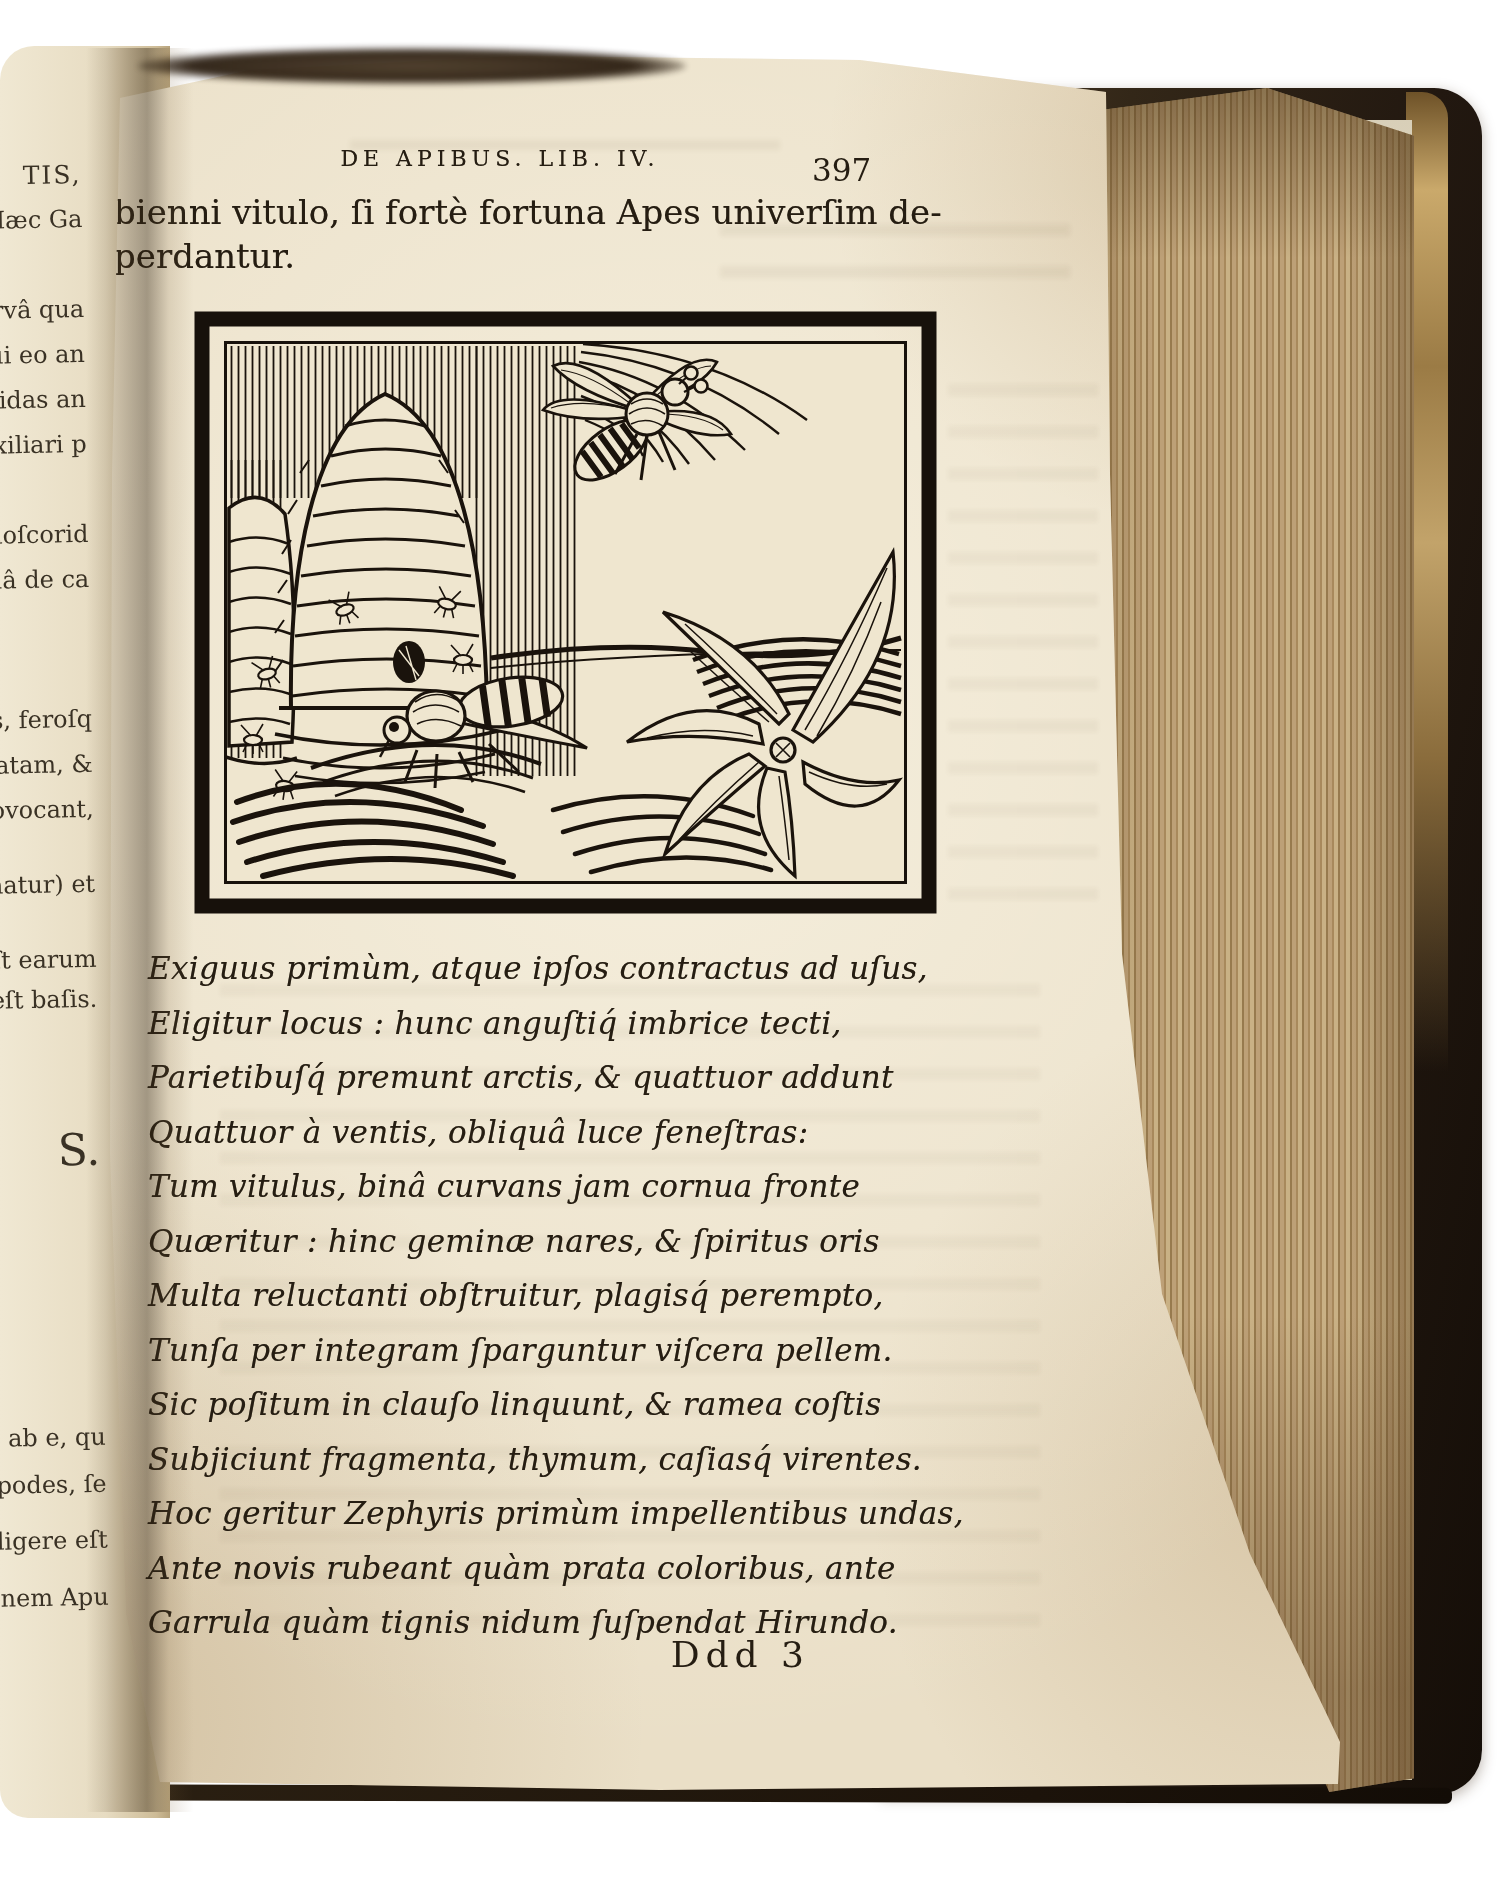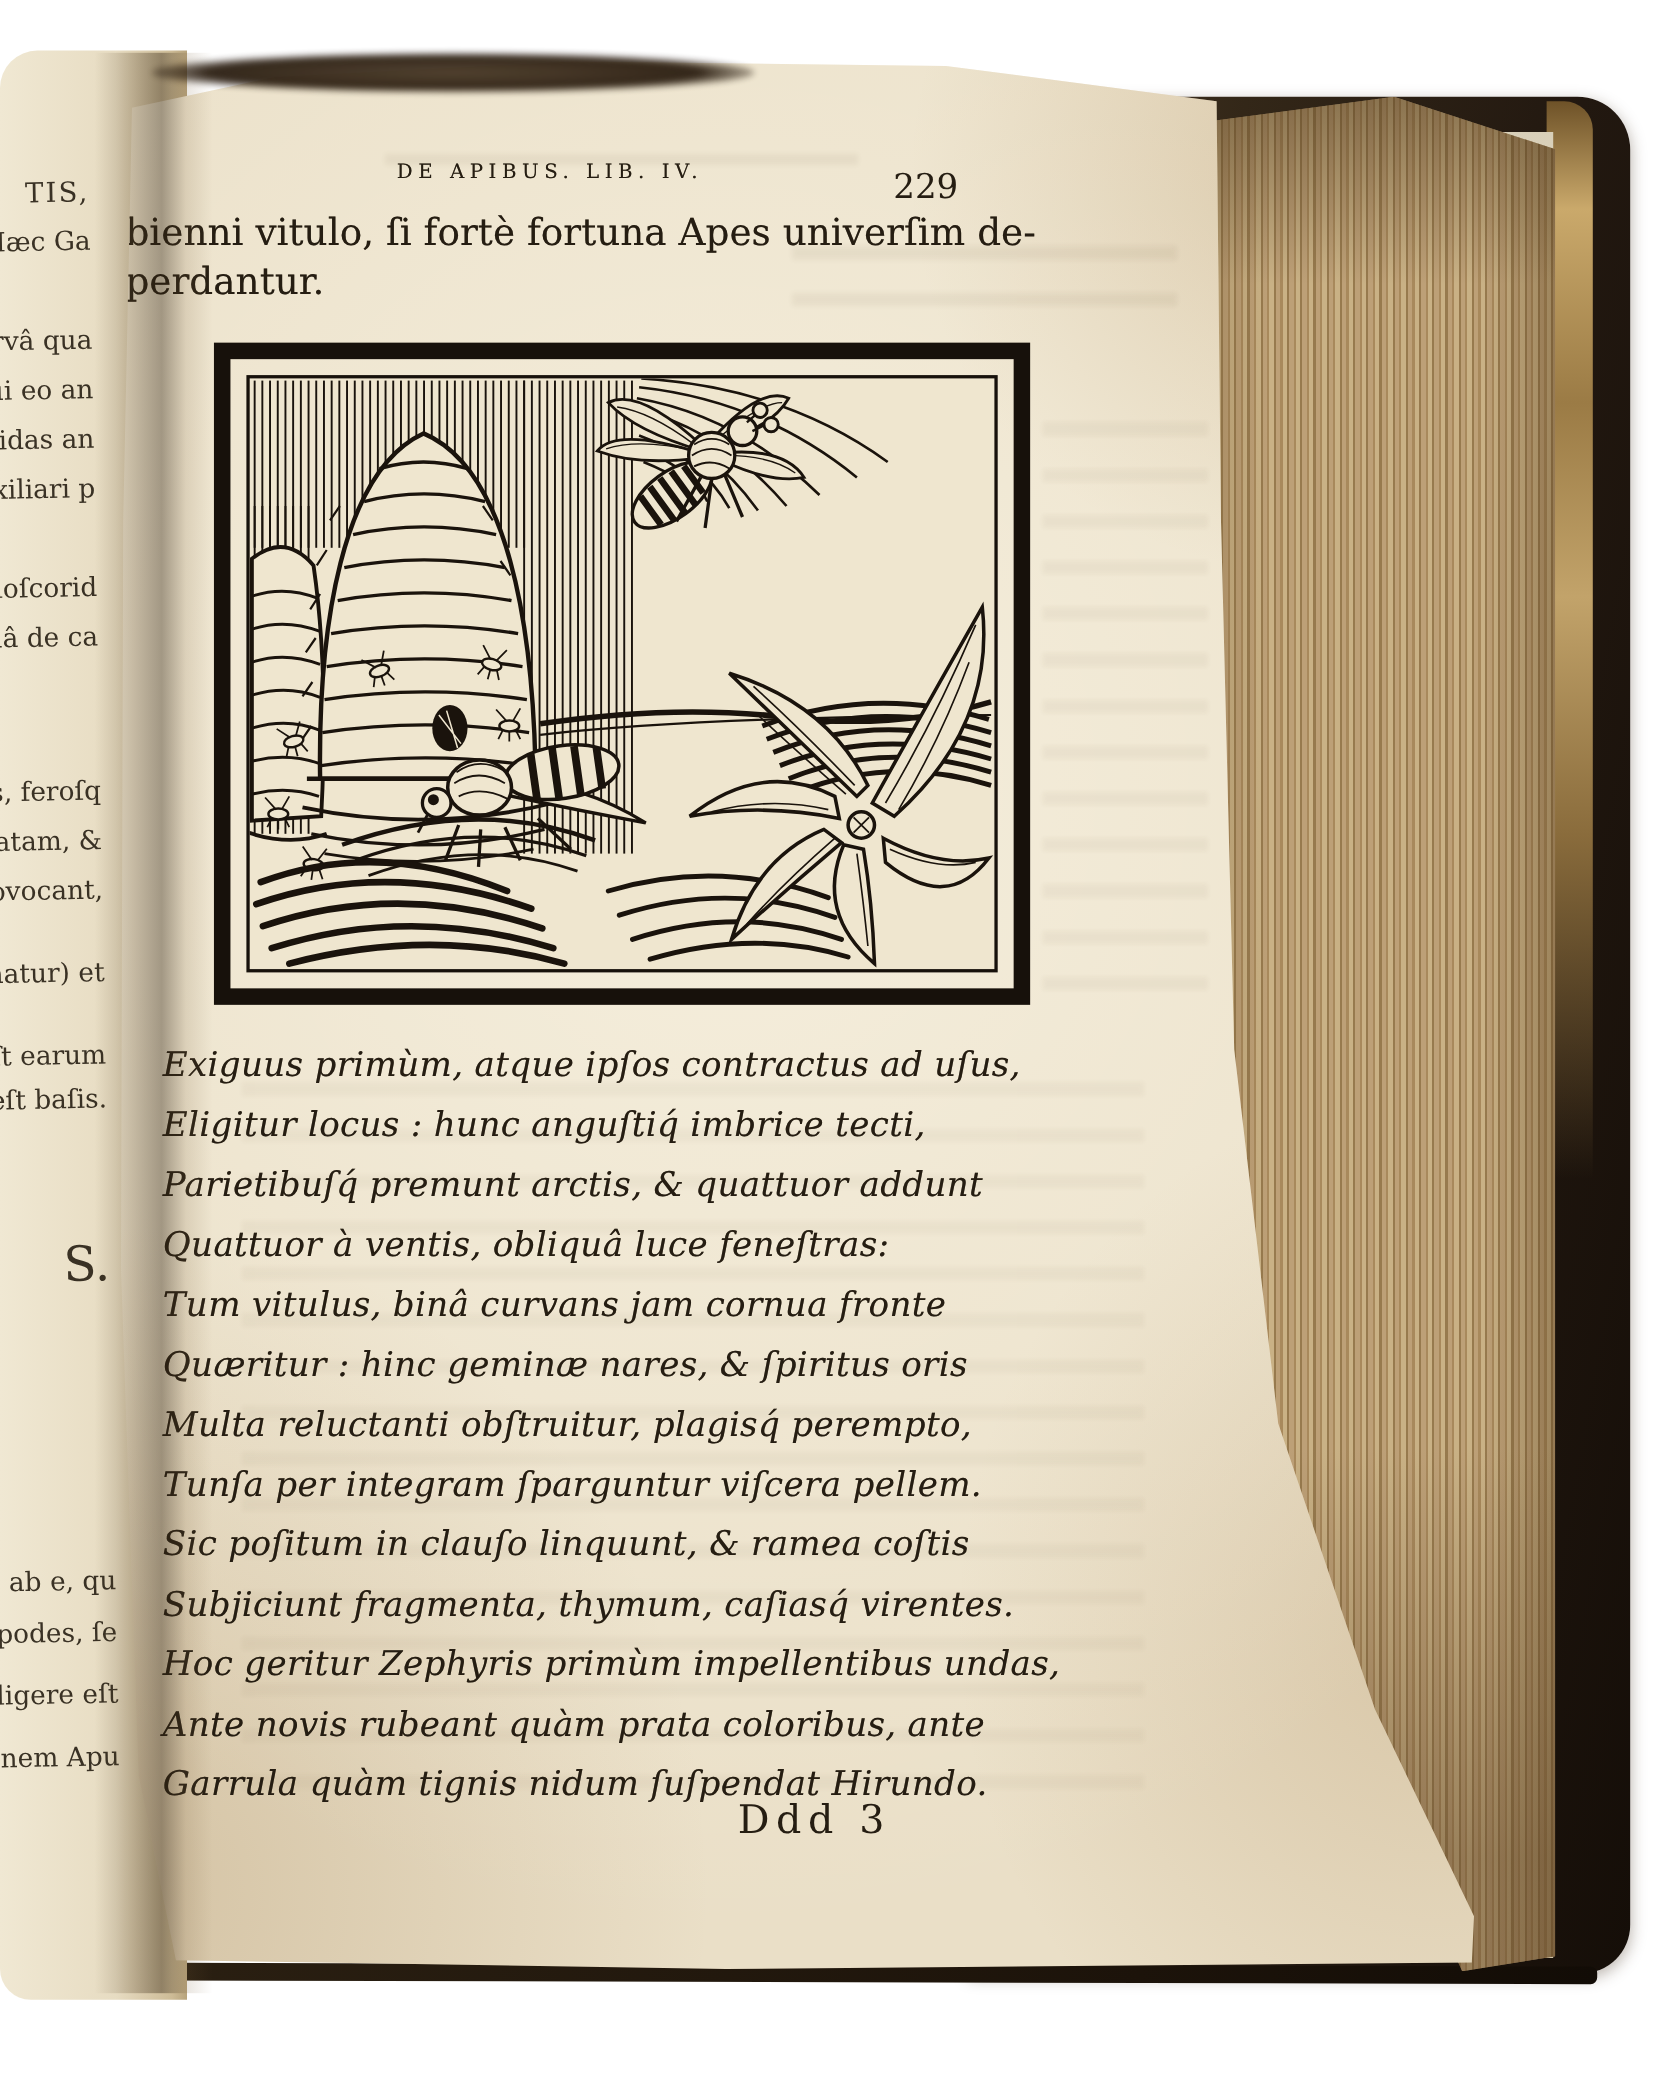--- a/index.html
+++ b/index.html
@@ -50,21 +50,21 @@
     border-radius:50%;filter:blur(3px);opacity:.95;
     background:radial-gradient(ellipse at 50% 50%,#4a3a28,#2a1d10 58%,rgba(42,29,16,0) 78%);}
 
   
   .frag-wrap{position:absolute;left:0;top:0;width:100%;height:100%;transform:rotate(-1.1deg);}
   .frag{position:absolute;right:74px;white-space:nowrap;color:#2b2317;font-size:24px;opacity:.92;}
   .frag.caps{letter-spacing:2px;}
 
   
   .running-header{position:absolute;left:120px;top:92px;width:560px;text-align:center;
-    font-size:18px;letter-spacing:5px;color:var(--ink);white-space:nowrap;
+    font-size:22px;letter-spacing:5px;color:var(--ink);white-space:nowrap;
     text-shadow:0 0 .6px rgba(35,25,10,.55);}
   .page-number{position:absolute;left:712px;top:98px;font-size:31px;color:var(--ink);}
   .body-paragraph{position:absolute;left:14px;top:136px;width:990px;color:var(--ink);}
   .body-line{font-size:34px;line-height:44px;white-space:nowrap;text-shadow:0 0 .6px rgba(35,25,10,.5);}
   .woodcut{position:absolute;left:93px;top:256px;width:745px;height:605px;}
   .verse{position:absolute;left:48px;top:896px;width:900px;color:var(--ink);}
   .verse-line{font-style:italic;font-size:31px;height:54.5px;white-space:nowrap;letter-spacing:.3px;
     text-shadow:0 0 .6px rgba(35,25,10,.5);}
   .signature-mark{position:absolute;left:150px;top:1580px;width:560px;text-align:right;
     font-size:36px;letter-spacing:6px;color:var(--ink);}
@@ -114,21 +114,21 @@
       </div>
   </div>
 
   <div class="page-main">
     <div class="ghost g1"></div>
     <div class="ghost g2"></div>
     <div class="ghost g3"></div>
     <div class="ghost g4"></div>
 
     <div class="running-header">DE APIBUS. LIB. IV.</div>
-    <div class="page-number">229</div>
+    <div class="page-number">397</div>
 
     <div class="body-paragraph">
         <div class="body-line">bienni vitulo, ſi fortè fortuna Apes univerſim de-</div>
         <div class="body-line">perdantur.</div>
       </div>
 
     <svg class="woodcut" viewBox="0 0 745 605" role="img" aria-label="Woodcut: two straw skep beehives with small bees at left, a large bee flying at upper right, a foraging bee on a mound, and a flowering plant at lower right, all within a heavy black double frame">
       <defs>
         <pattern id="vh" width="7" height="12" patternUnits="userSpaceOnUse">
           <path d="M3.5 0 V12" stroke="#1a130c" stroke-width="1.8"></path>

